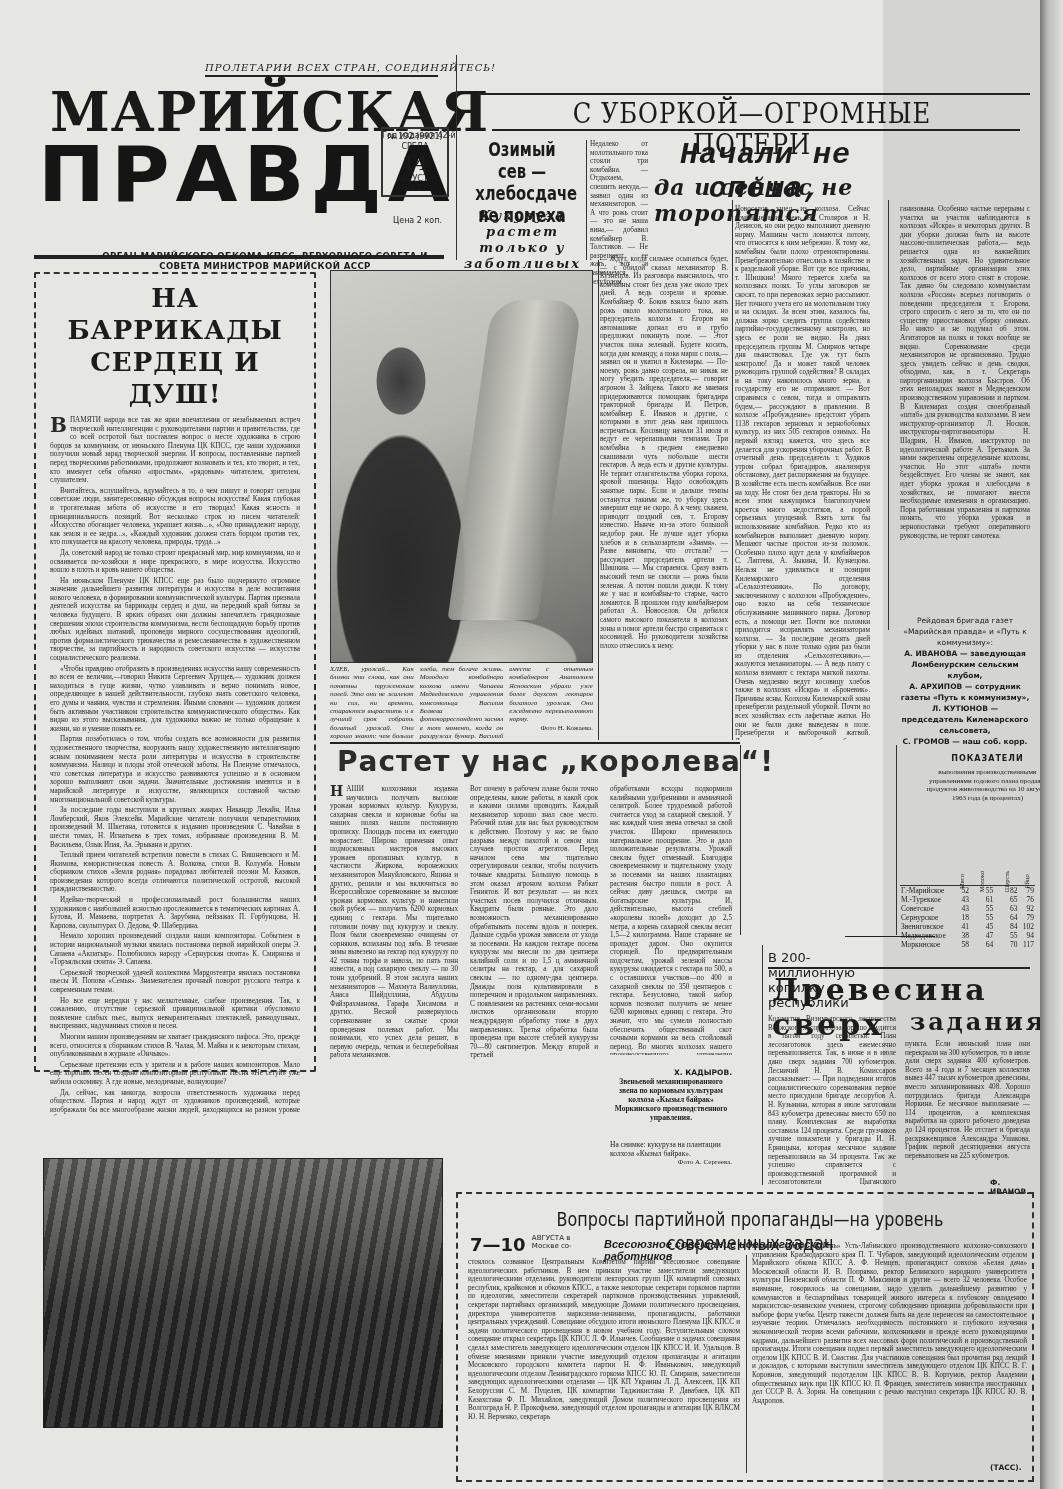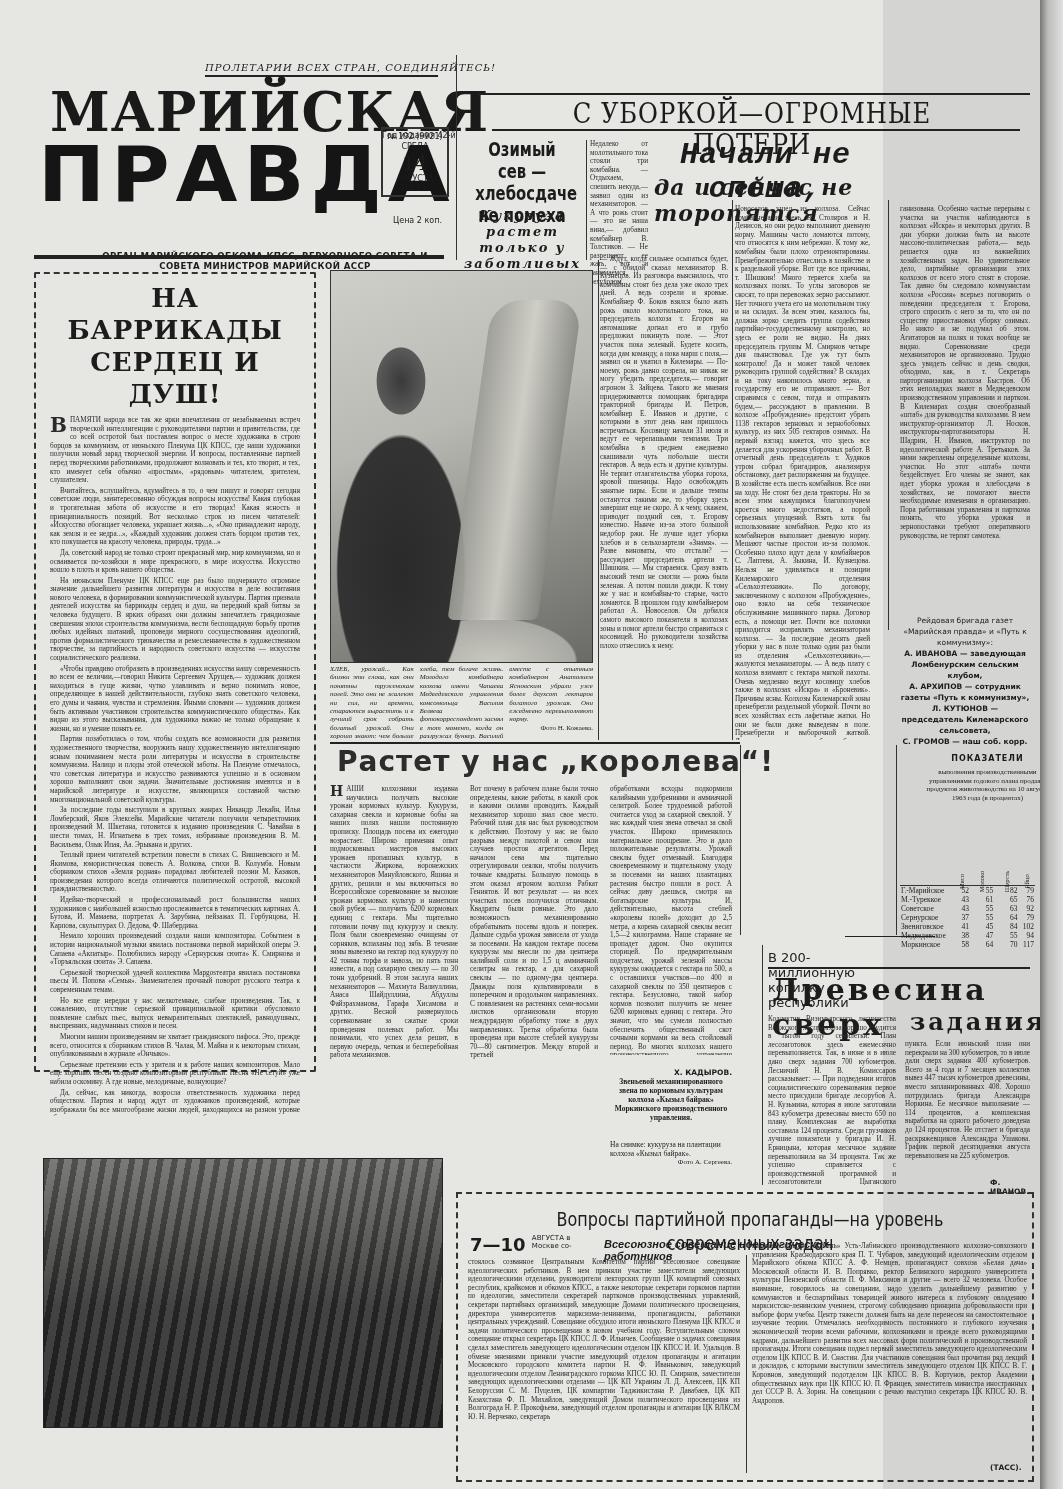--- a/index.html
+++ b/index.html
@@ -201,21 +201,21 @@
           </tr>
         <tr>
             <td>Советское</td>
             <td>43</td>
             <td>55</td>
             <td>63</td>
             <td>92</td>
           </tr>
         <tr>
             <td>Сернурское</td>
-            <td>37</td>
+            <td>18</td>
             <td>55</td>
             <td>64</td>
             <td>79</td>
           </tr>
         <tr>
             <td>Звениговское</td>
             <td>41</td>
             <td>45</td>
             <td>84</td>
             <td>102</td>

